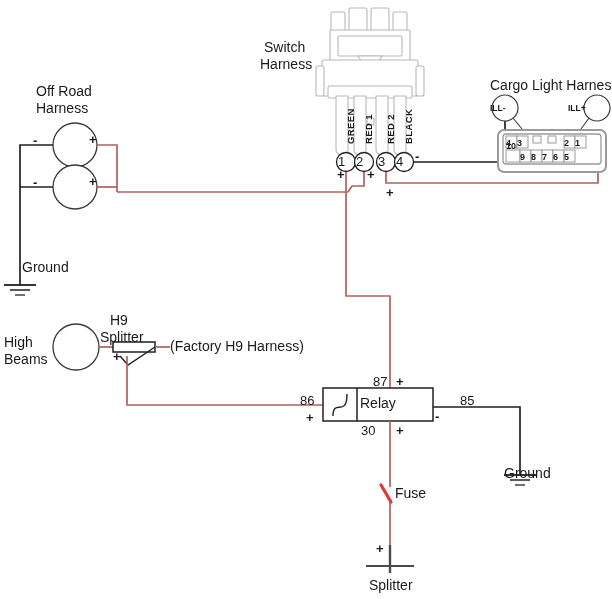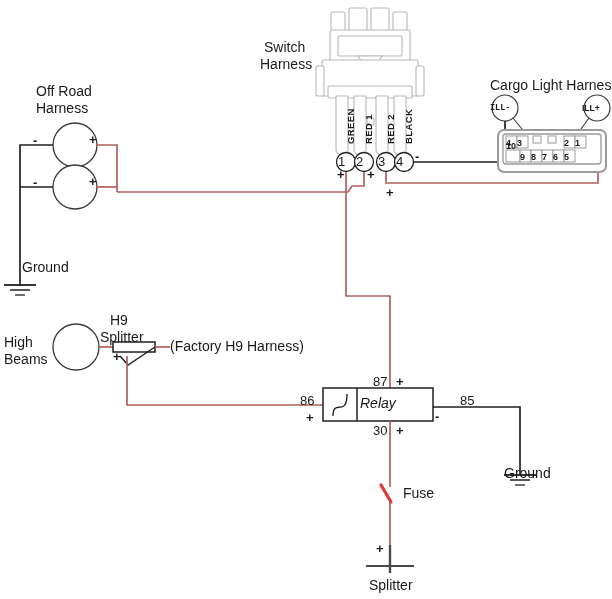--- a/index.html
+++ b/index.html
@@ -210,22 +210,22 @@
   <div class="lbl lbl-pin lbl-center" style="left:378px; top:155px; width:16px;">3</div>
   <div class="lbl lbl-pin lbl-center" style="left:396px; top:155px; width:16px;">4</div>
 
   <div class="lbl lbl-sign" style="left:337px; top:168px;">+</div>
   <div class="lbl lbl-sign" style="left:367px; top:168px;">+</div>
   <div class="lbl lbl-sign" style="left:386px; top:186px;">+</div>
   <div class="lbl lbl-sign" style="left:415px; top:150px;">-</div>
 
   <div class="lbl lbl-title" style="left:490px; top:78px;">Cargo Light Harness</div>
 
-  <div class="lbl lbl-ill lbl-center" style="left:490px; top:104px; width:30px;font-family:Liberation Mono, monospace;">ILL-</div>
-  <div class="lbl lbl-ill lbl-center" style="left:582px; top:104px; width:30px;">ILL+</div>
+  <div class="lbl lbl-ill lbl-center" style="left:490px; top:104px; width:30px;">ILL-</div>
+  <div class="lbl lbl-ill lbl-center" style="left:568px; top:104px; width:30px;">ILL+</div>
 
   <div class="lbl lbl-conn lbl-center" style="left:506px; top:138px; width:11px;">4</div>
   <div class="lbl lbl-conn lbl-center" style="left:517px; top:138px; width:11px;">3</div>
   <div class="lbl lbl-conn lbl-center" style="left:564px; top:138px; width:11px;">2</div>
   <div class="lbl lbl-conn lbl-center" style="left:575px; top:138px; width:11px;">1</div>
 
   <div class="lbl lbl-conn lbl-center" style="left:506px; top:141px; width:20px;">10</div>
   <div class="lbl lbl-conn lbl-center" style="left:520px; top:152px; width:11px;">9</div>
   <div class="lbl lbl-conn lbl-center" style="left:531px; top:152px; width:11px;">8</div>
   <div class="lbl lbl-conn lbl-center" style="left:542px; top:152px; width:11px;">7</div>
@@ -234,33 +234,33 @@
 
   <div class="lbl lbl-title" style="left:4px; top:335px;">High</div>
   <div class="lbl lbl-title" style="left:4px; top:352px;">Beams</div>
 
   <div class="lbl lbl-title lbl-center" style="left:110px; top:313px; width:48px;">H9</div>
   <div class="lbl lbl-title lbl-center" style="left:100px; top:330px; width:70px;">Splitter</div>
   <div class="lbl lbl-sign" style="left:113px; top:350px;">+</div>
 
   <div class="lbl lbl-title" style="left:170px; top:339px;">(Factory H9 Harness)</div>
 
-  <div class="lbl lbl-title" style="left:360px; top:396px;font-style:italic;">Relay</div>
+  <div class="lbl lbl-title" style="left:360px; top:396px;">Relay</div>
 
   <div class="lbl lbl-pin" style="left:300px; top:394px;">86</div>
   <div class="lbl lbl-sign" style="left:306px; top:411px;">+</div>
 
   <div class="lbl lbl-pin" style="left:373px; top:375px;text-align:right;">87</div>
   <div class="lbl lbl-sign" style="left:396px; top:375px;">+</div>
 
   <div class="lbl lbl-pin" style="left:435px; top:394px;padding-left:25px;">85</div>
   <div class="lbl lbl-sign" style="left:435px; top:410px;">-</div>
 
-  <div class="lbl lbl-pin" style="left:373px; top:424px;">30</div>
+  <div class="lbl lbl-pin" style="left:361px; top:424px;">30</div>
   <div class="lbl lbl-sign" style="left:396px; top:424px;">+</div>
 
   <div class="lbl lbl-title" style="left:504px; top:466px;">Ground</div>
 
-  <div class="lbl lbl-title" style="left:395px; top:486px;margin-left:8px;">Fuse</div>
+  <div class="lbl lbl-title" style="left:395px; top:486px;">Fuse</div>
   <div class="lbl lbl-sign" style="left:376px; top:542px;">+</div>
   <div class="lbl lbl-title" style="left:369px; top:578px;">Splitter</div>
 
 </div>
 
 </body></html>

